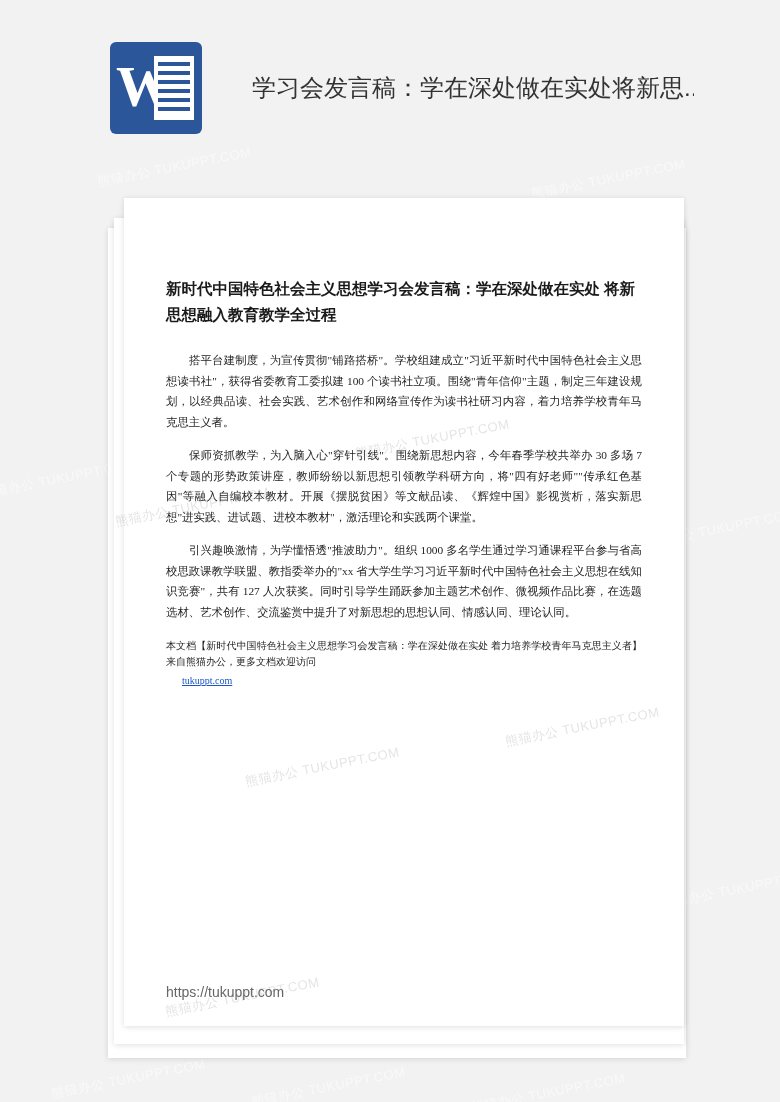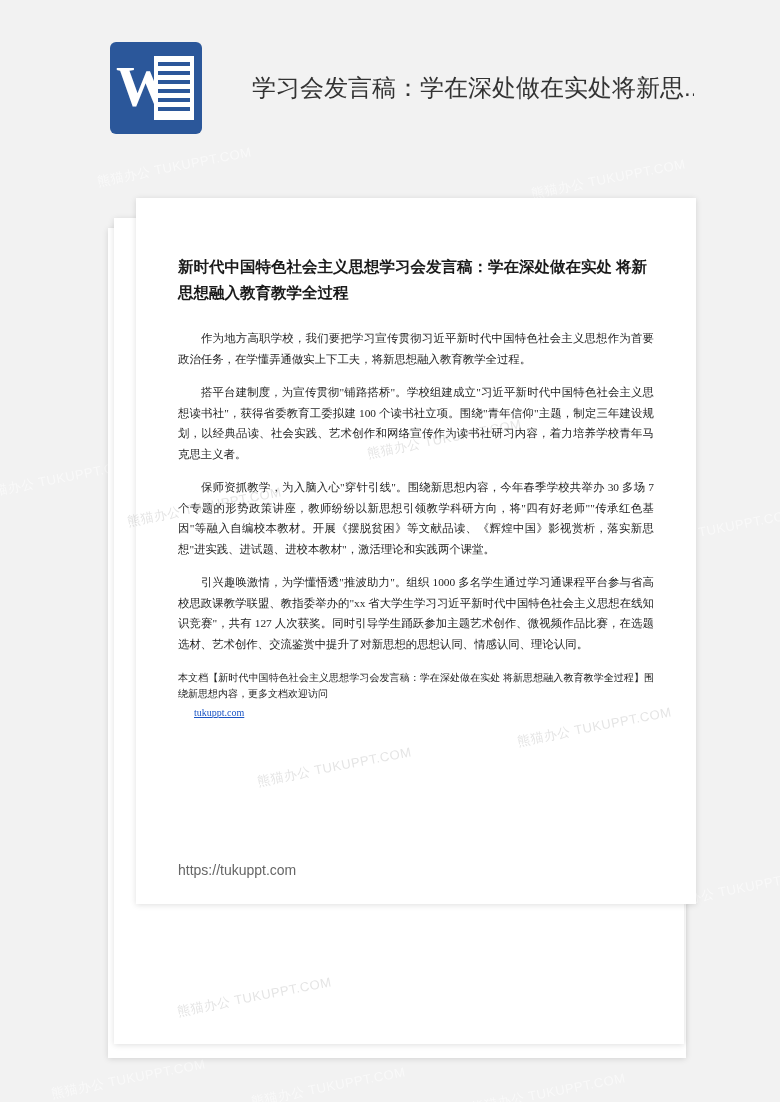--- a/index.html
+++ b/index.html
@@ -74,22 +74,22 @@
     height: 870px;
   }
   .sheet {
     position: absolute;
     background: #ffffff;
     box-shadow: 0 1px 6px rgba(0,0,0,0.13);
   }
   .sheet-back2 { left: 8px;  top: 38px;  width: 578px; height: 830px; }
   .sheet-back1 { left: 14px; top: 28px;  width: 570px; height: 826px; }
   .sheet-front {
-    left: 36px; top: 8px; width: 560px; height: 706px;
-    padding: 56px 42px 0 42px;
+    left: 24px; top: 8px; width: 560px; height: 828px;
+    padding: 78px 42px 0 42px;
   }
 
   .doc-title {
     font-family: "Liberation Serif", serif;
     font-size: 15.5px;
     color: #1a1a1a;
     line-height: 26px;
     font-weight: bold;
     margin: 0 0 22px 0;
   }
@@ -173,26 +173,25 @@
   </div>
 </div>
 
 <div class="stack">
   <div class="sheet sheet-back2"></div>
   <div class="sheet sheet-back1"></div>
 
   <div class="sheet sheet-front">
     <h1 class="doc-title">新时代中国特色社会主义思想学习会发言稿：学在深处做在实处 将新思想融入教育教学全过程</h1>
 
-    <p class="doc-p">作为地方高职学校，我们要把学习宣传贯彻习近平新时代中国特色社会主义思想作为首要政治任务，在学懂弄通做实上下工夫，将新思想融入教育教学全过程。</p>
     <p class="doc-p">搭平台建制度，为宣传贯彻"铺路搭桥"。学校组建成立"习近平新时代中国特色社会主义思想读书社"，获得省委教育工委拟建 100 个读书社立项。围绕"青年信仰"主题，制定三年建设规划，以经典品读、社会实践、艺术创作和网络宣传作为读书社研习内容，着力培养学校青年马克思主义者。</p>
     <p class="doc-p">保师资抓教学，为入脑入心"穿针引线"。围绕新思想内容，今年春季学校共举办 30 多场 7 个专题的形势政策讲座，教师纷纷以新思想引领教学科研方向，将"四有好老师""传承红色基因"等融入自编校本教材。开展《摆脱贫困》等文献品读、《辉煌中国》影视赏析，落实新思想"进实践、进试题、进校本教材"，激活理论和实践两个课堂。</p>
     <p class="doc-p">引兴趣唤激情，为学懂悟透"推波助力"。组织 1000 多名学生通过学习通课程平台参与省高校思政课教学联盟、教指委举办的"xx 省大学生学习习近平新时代中国特色社会主义思想在线知识竞赛"，共有 127 人次获奖。同时引导学生踊跃参加主题艺术创作、微视频作品比赛，在选题选材、艺术创作、交流鉴赏中提升了对新思想的思想认同、情感认同、理论认同。</p>
 
-    <p class="doc-note">本文档【新时代中国特色社会主义思想学习会发言稿：学在深处做在实处 将新思想融入教育教学全过程】围绕新思想内容，更多文档欢迎访问</p>
+    <p class="doc-note">本文档【新时代中国特色社会主义思想学习会发言稿：学在深处做在实处 着力培养学校青年马克思主义者】来自熊猫办公，更多文档欢迎访问</p>
     <a class="doc-link" href="#">tukuppt.com</a>
 
     <div class="doc-footer">https://tukuppt.com</div>
 
     
     <div class="wm wm-dark" style="left:-10px; top:300px;">熊猫办公 TUKUPPT.COM</div>
     <div class="wm wm-dark" style="left:230px; top:232px;">熊猫办公 TUKUPPT.COM</div>
     <div class="wm wm-dark" style="left:120px; top:560px;">熊猫办公 TUKUPPT.COM</div>
     <div class="wm wm-dark" style="left:380px; top:520px;">熊猫办公 TUKUPPT.COM</div>
     <div class="wm wm-dark" style="left:40px;  top:790px;">熊猫办公 TUKUPPT.COM</div>

